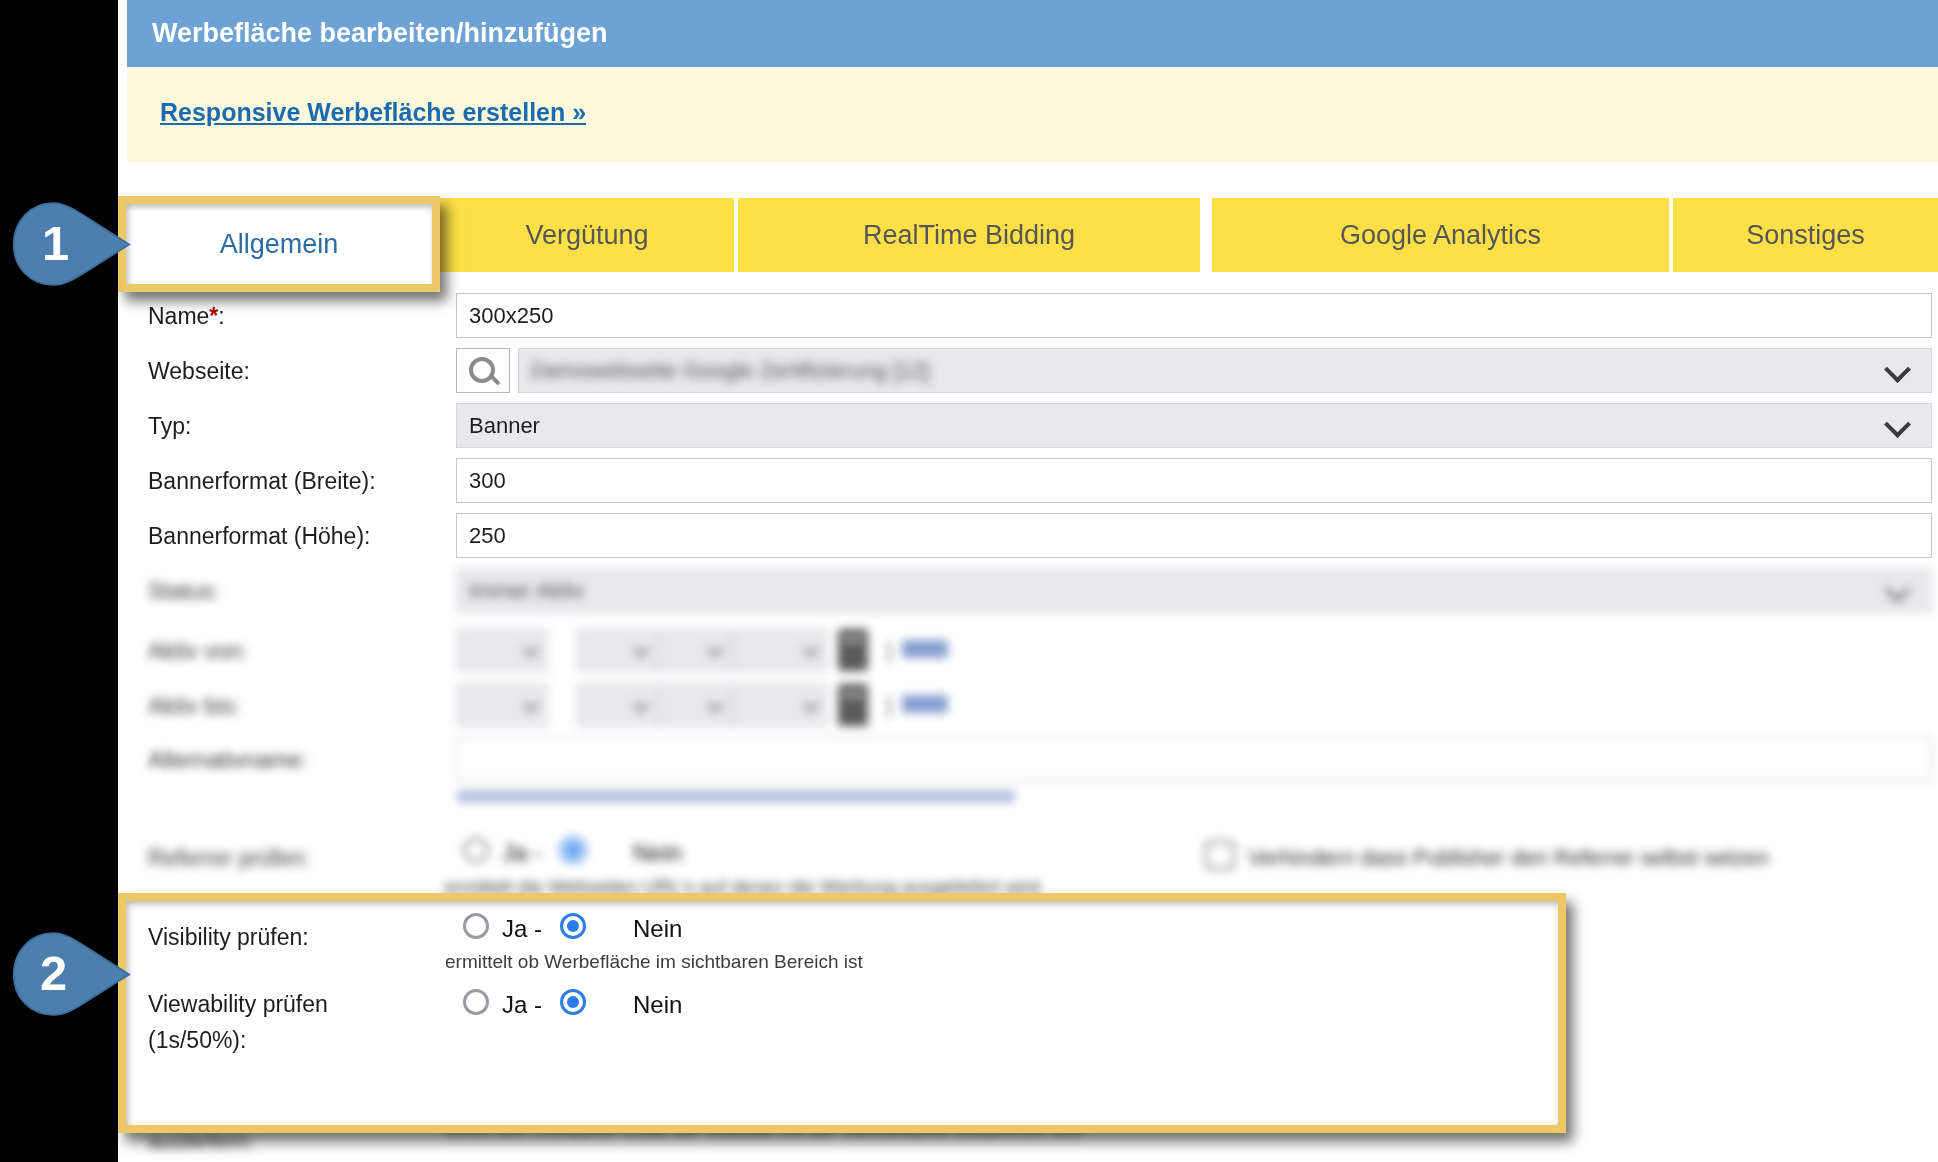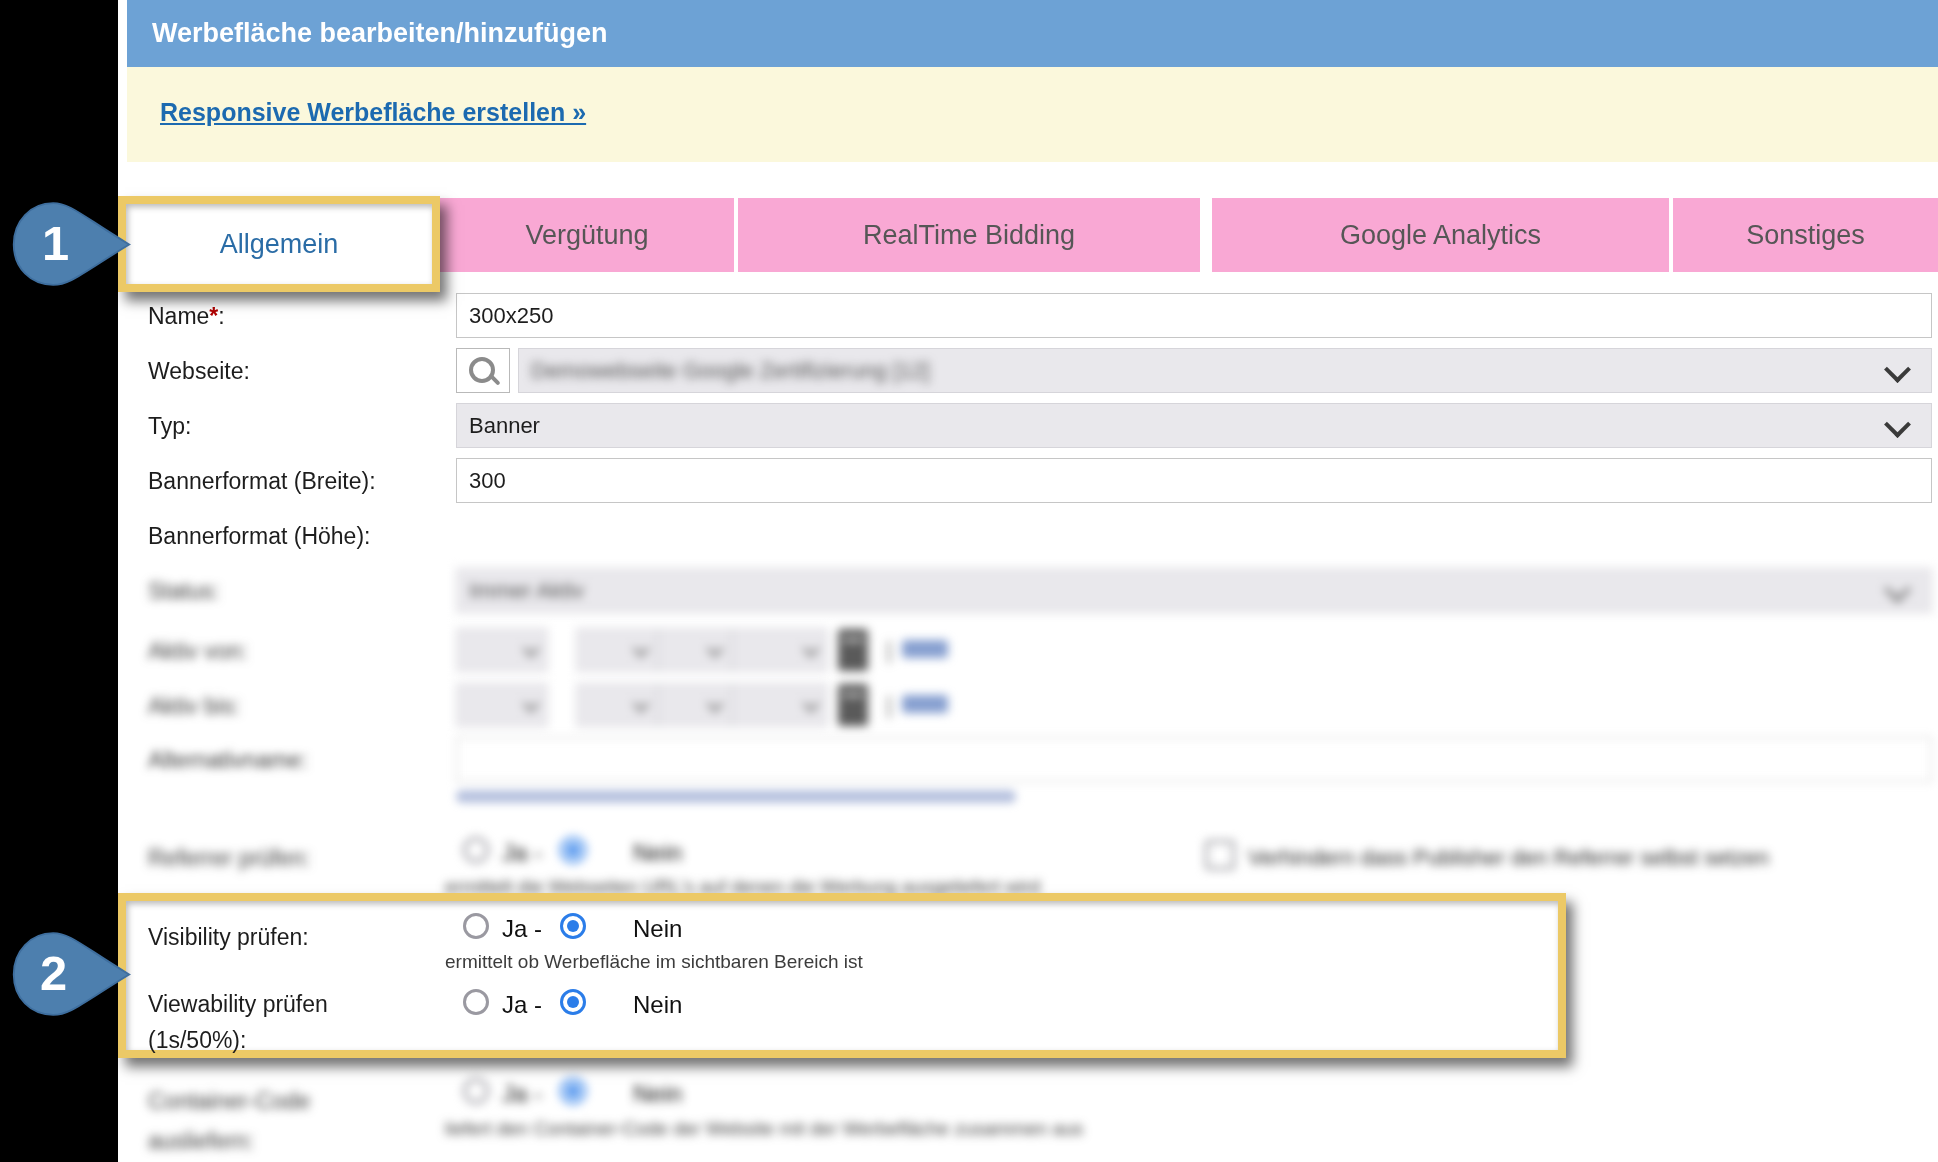--- a/index.html
+++ b/index.html
@@ -7,33 +7,33 @@
          font-family:"Liberation Sans",sans-serif;color:#1d1d1d;}
   .panel{position:absolute;left:118px;top:0;width:1820px;height:1162px;background:#ffffff;}
 
   
   .titlebar{position:absolute;left:127px;top:0;width:1811px;height:67px;background:#6da2d5;}
   .titlebar .t{position:absolute;left:25px;top:0;line-height:67px;font-size:27px;font-weight:600;color:#fff;}
   .yellowband{position:absolute;left:127px;top:67px;width:1811px;height:95px;background:#fbf8dc;}
   .resp-link{position:absolute;left:33px;top:31px;font-size:25px;font-weight:700;color:#1c6ab0;cursor:pointer;text-decoration:underline;}
 
   
-  .tab{position:absolute;top:198px;height:74px;background:#f9a8d4;display:flex;align-items:center;justify-content:center;
+  .tab{position:absolute;top:198px;height:74px;background:#fde047;display:flex;align-items:center;justify-content:center;
        font-size:27px;color:#565656;cursor:pointer;}
   .tab-vg{left:440px;width:294px;}
   .tab-rtb{left:738px;width:462px;}
   .tab-ga{left:1212px;width:457px;}
   .tab-so{left:1673px;width:265px;}
 
   
   .hl{position:absolute;background:#fff;border:8px solid #ecc966;z-index:4;
       box-shadow:7px 9px 12px rgba(0,0,0,.55), inset 2px 3px 6px rgba(0,0,0,.28);box-sizing:border-box;}
   .hl1{left:118px;top:196px;width:322px;height:96px;display:flex;align-items:center;justify-content:center;
        font-size:27px;color:#2a6ca6;}
-  .hl2{left:118px;top:893px;width:1448px;height:165px;}
+  .hl2{left:118px;top:893px;width:1448px;height:240px;}
 
   
   .lbl{position:absolute;left:148px;font-size:23px;color:#1d1d1d;white-space:nowrap;}
   .req{color:#b00000;font-weight:700;}
   .inp{position:absolute;left:456px;width:1476px;height:45px;background:#fff;border:1px solid #c6c6c6;
        box-sizing:border-box;font-size:22px;padding:9px 12px;white-space:nowrap;}
   .sel{position:absolute;background:#e9e8ec;border:1px solid #d6d5da;box-sizing:border-box;
        font-size:22px;padding:9px 12px;white-space:nowrap;overflow:hidden;}
   .chev{position:absolute;width:15px;height:15px;border-left:4px solid #3a3a3a;border-bottom:4px solid #3a3a3a;
         transform:rotate(-45deg);top:11px;}
@@ -104,20 +104,21 @@
 
   <div class="lbl" style="top:413px;">Typ:</div>
   <div class="sel" style="left:456px;top:403px;width:1476px;height:45px;">
     <span>Banner</span>
     <span class="chev" style="right:24px;"></span>
   </div>
 
   <div class="lbl" style="top:468px;">Bannerformat (Breite):</div>
   <div class="inp" style="top:458px;">300</div>
   <div class="lbl" style="top:523px;">Bannerformat (Höhe):</div>
+  <div class="inp" style="top:513px;">250</div>
 
   <div class="blur5">
     <div class="lbl" style="top:578px;color:#3b3b3b;">Status:</div>
     <div class="sel" style="left:456px;top:568px;width:1476px;height:45px;color:#555;">
       <span>Immer Aktiv</span>
       <span class="chev" style="right:24px;border-color:#777;"></span>
     </div>
   </div>
 
   <div class="blur5">

